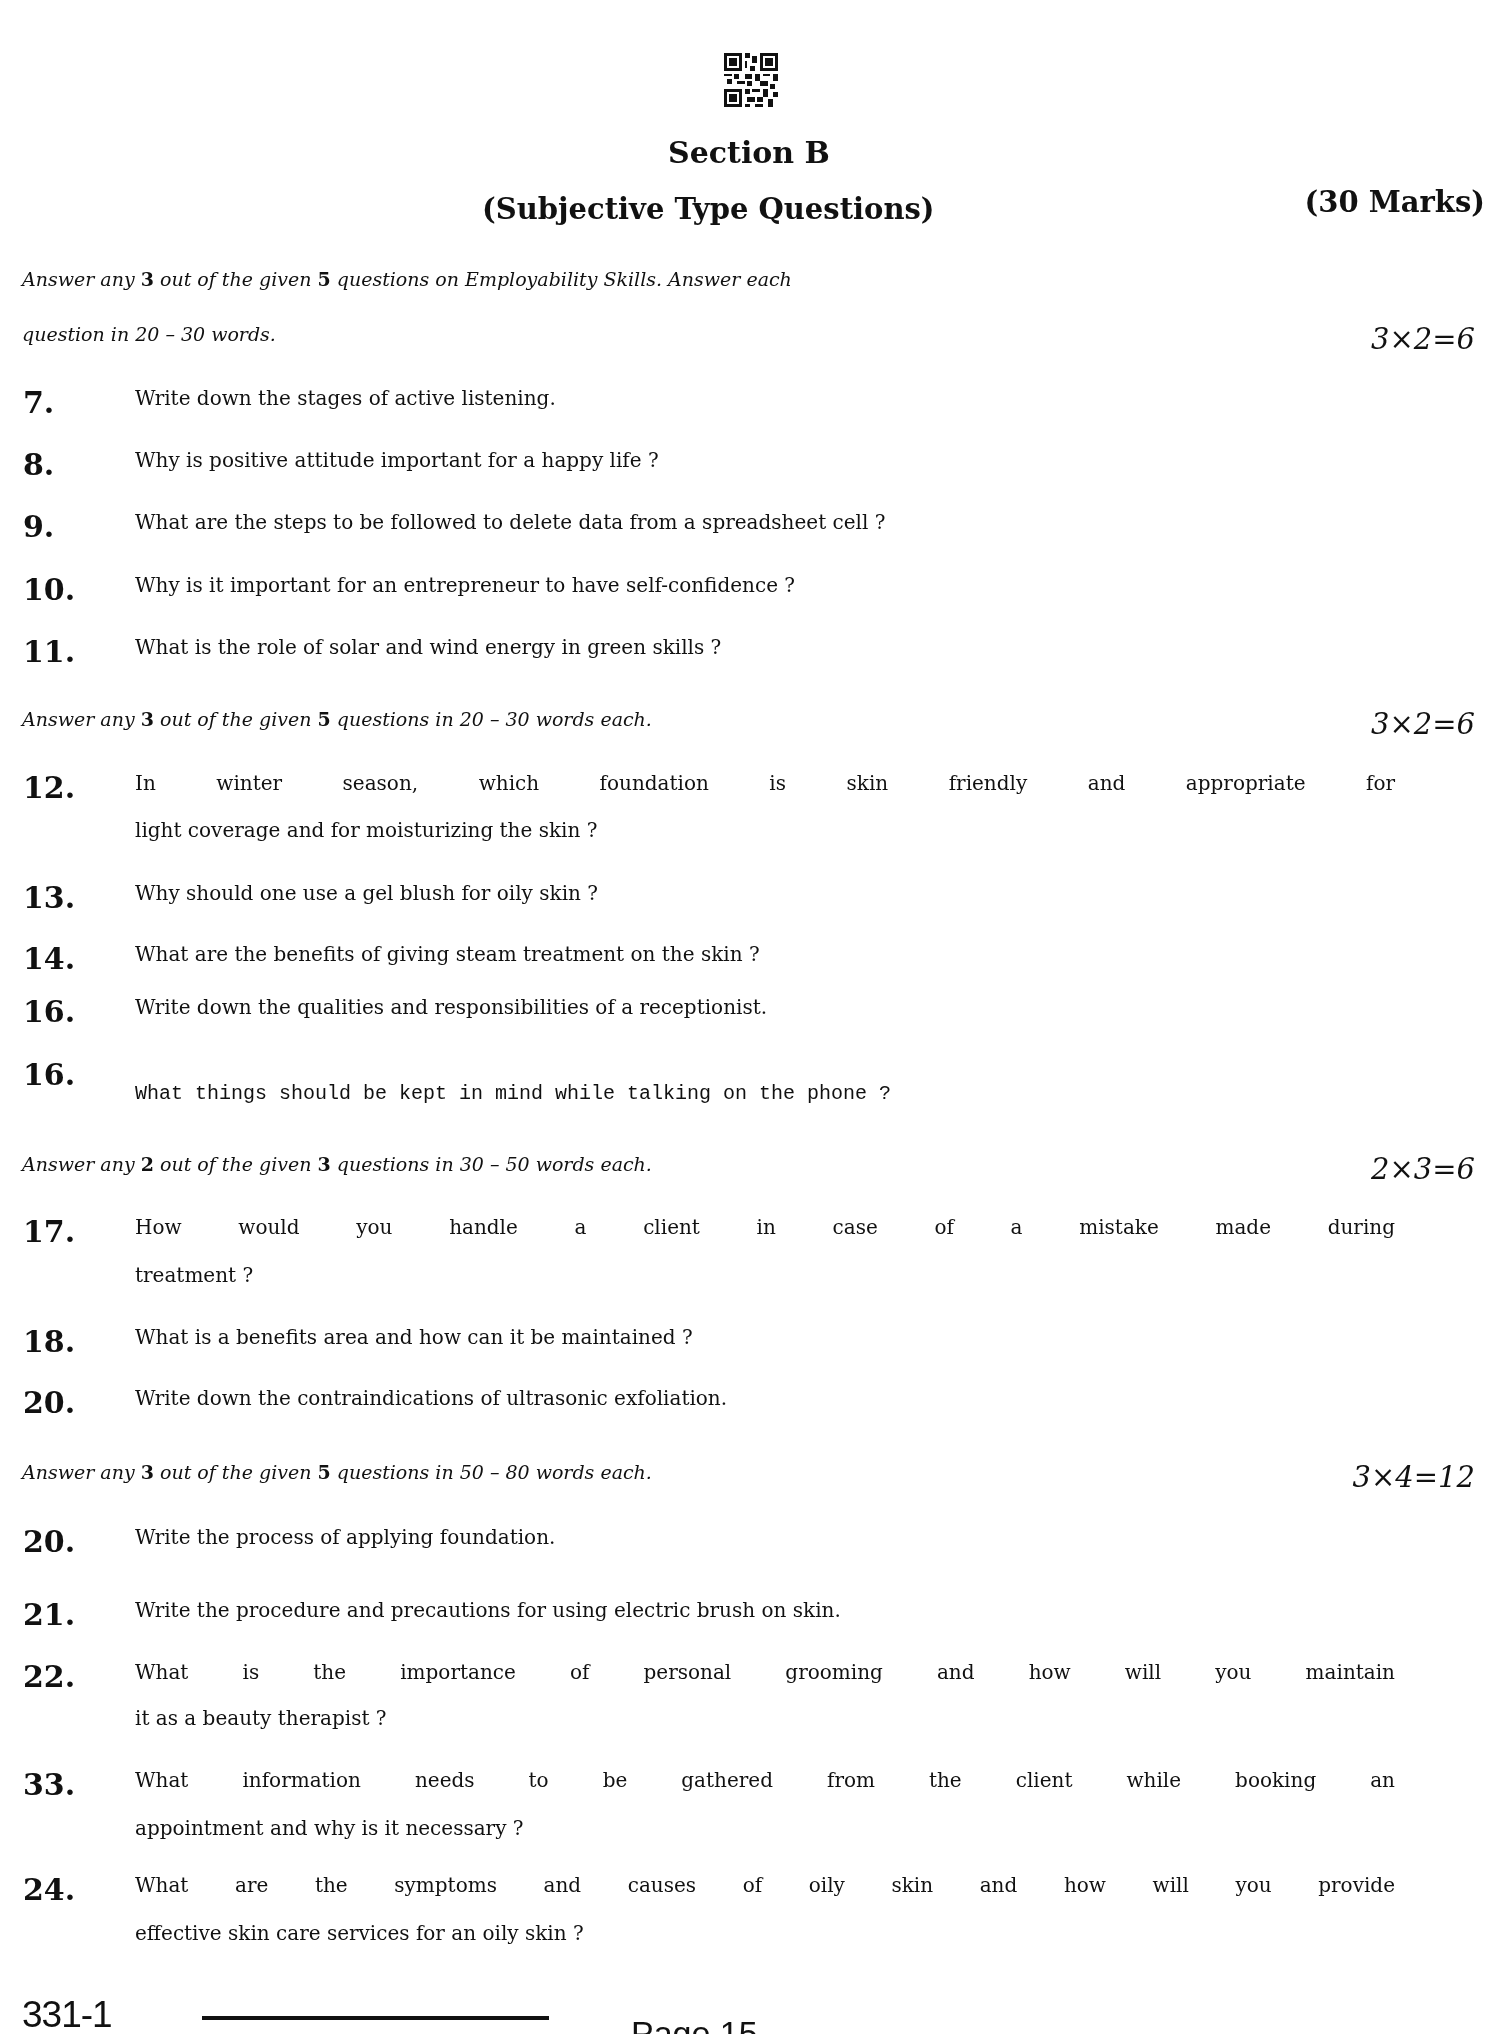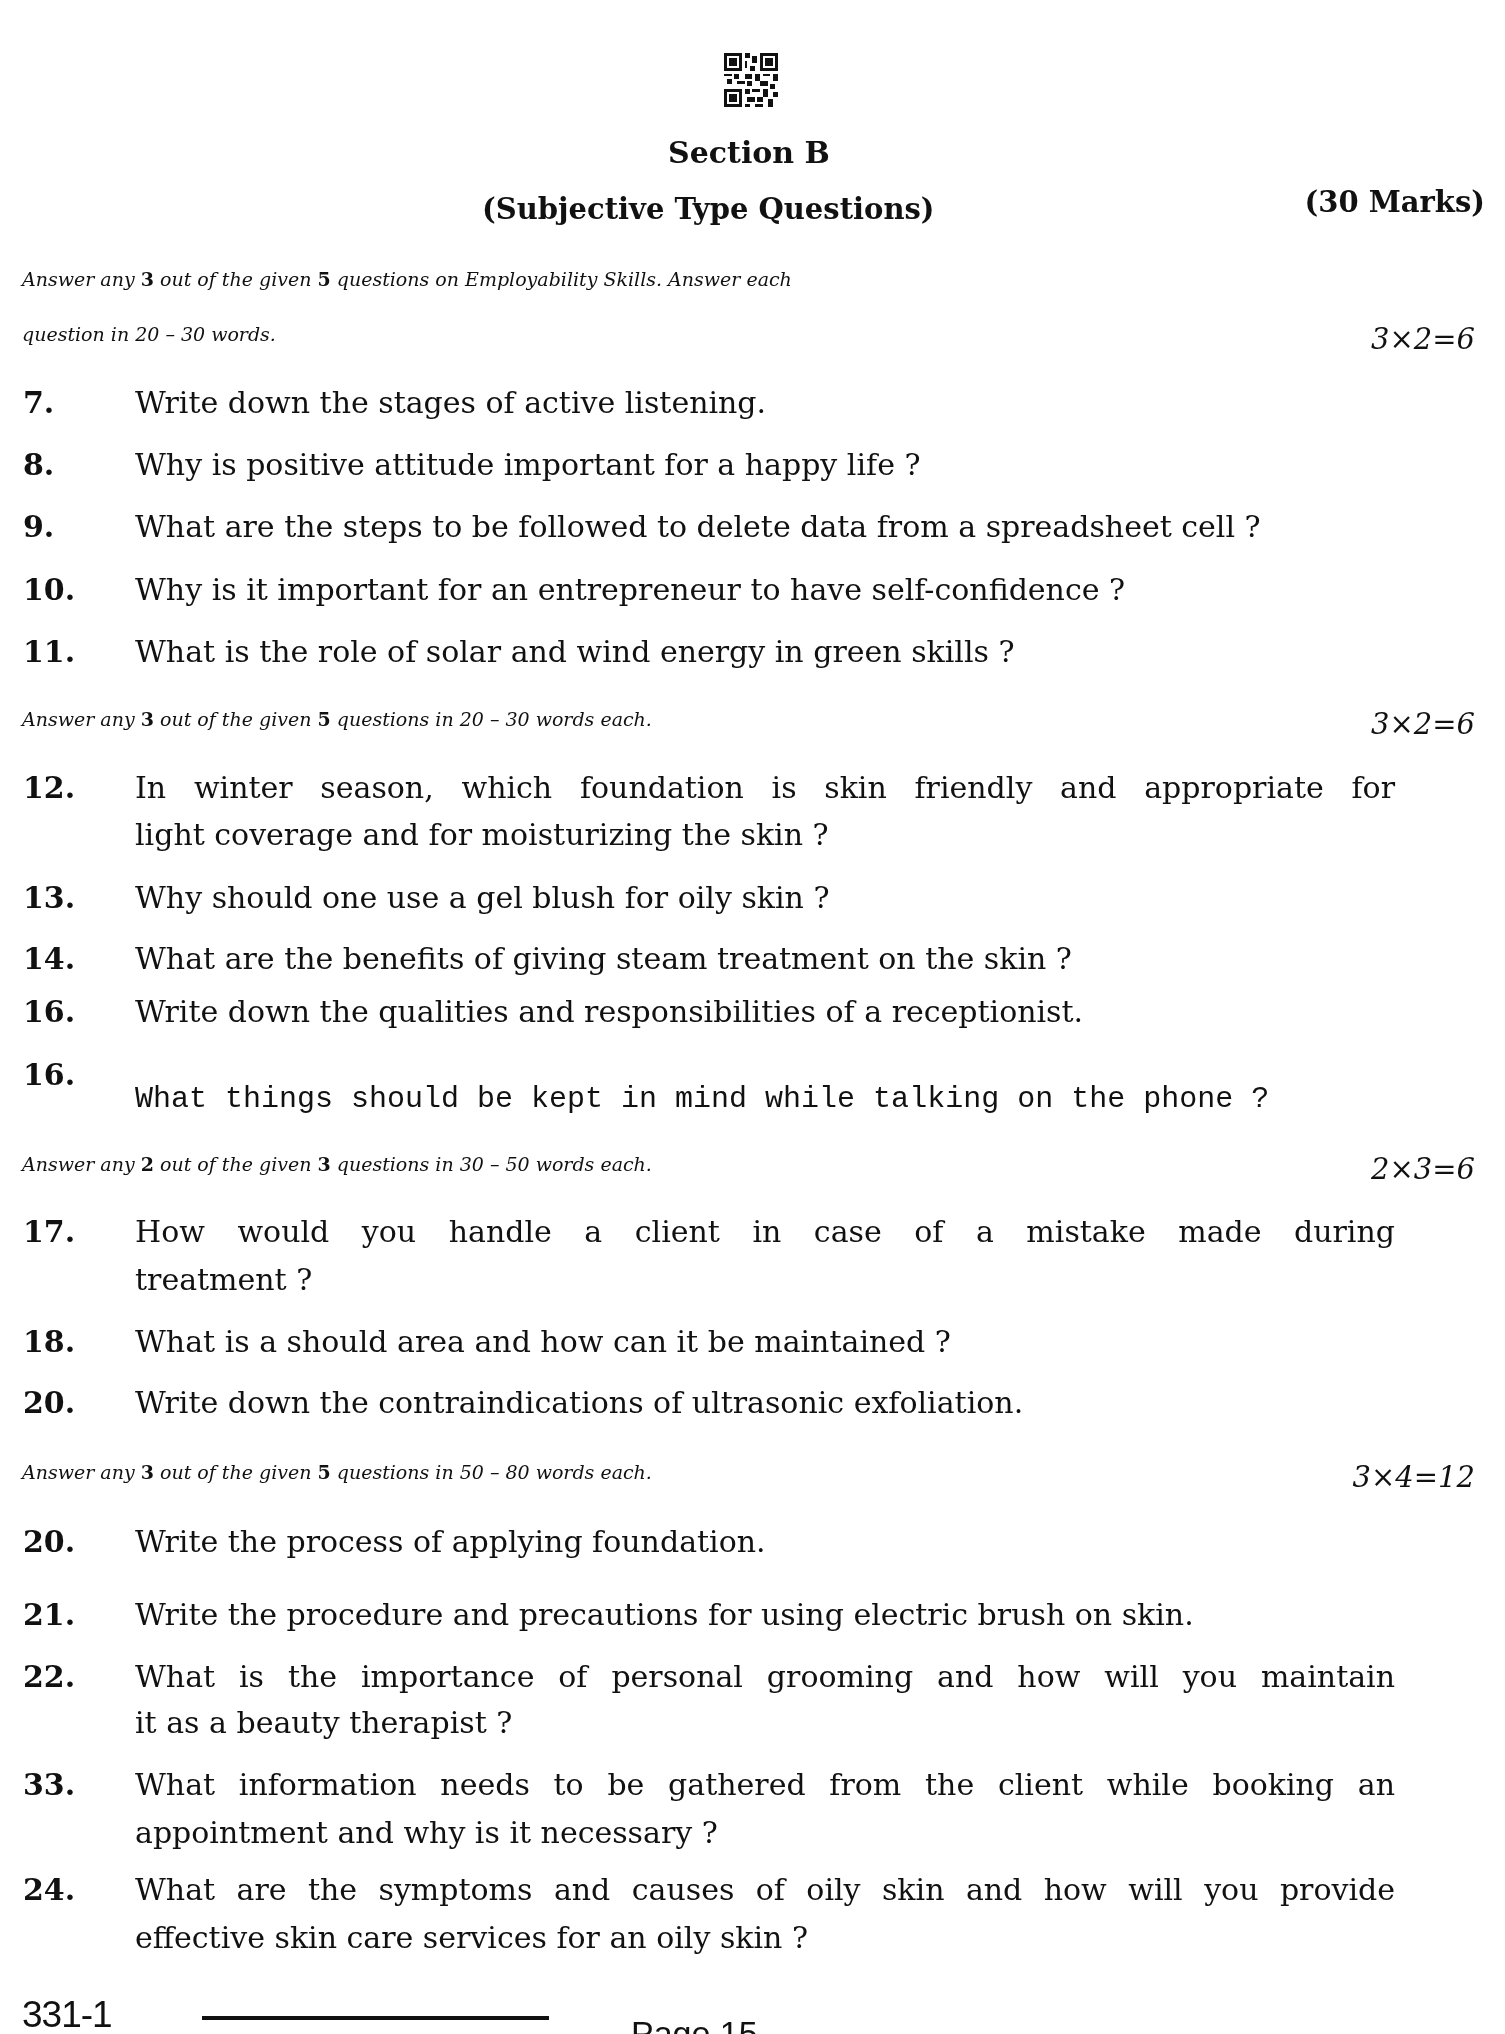--- a/index.html
+++ b/index.html
@@ -7,21 +7,21 @@
   .abs { position: absolute; white-space: nowrap; line-height: 1; }
   .serif { font-family: "DejaVu Serif", "Liberation Serif", serif; }
   .sans { font-family: Liberation Sans, sans-serif; }
   .qr { position: absolute; left: 723px; top: 53px; width: 56px; height: 54px; }
   .title { font-size: 30px; font-weight: bold; }
   .subtitle { font-size: 29px; font-weight: bold; }
   .instr { font-size: 19px; font-style: italic; left: 22px; }
   .instr b { font-style: normal; font-weight: bold; }
   .marks { font-size: 29px; font-style: italic; right: 30px; }
   .qnum { font-size: 30px; font-weight: bold; left: 23px; }
-  .qline { font-size: 30px; left: 135px; }
+  .qline { font-size: 20px; left: 135px; }
   .qline.just { width: 1260px; text-align: justify; text-align-last: justify; white-space: normal; }
   .footer-code { font-size: 37px; left: 22px; letter-spacing: -1px; }
   .footer-rule { position: absolute; left: 202px; top: 2016px; width: 347px; height: 4px; background: #111111; }
   .footer-page { font-size: 34px; left: 631px; }
 </style>
 </head>
 <body>
 
 <svg class="qr" viewBox="0 0 21 21" shape-rendering="crispEdges">
   <rect x="0" y="0" width="21" height="21" fill="#fff"></rect>
@@ -105,21 +105,21 @@
 <div class="abs serif qline" style="top:1084px;font-family:Liberation Mono, monospace;">What things should be kept in mind while talking on the phone ?</div>
 
 <div class="abs serif instr" style="top:1155px;"><span>Answer any </span><b>2</b><span> out of the given </span><b>3</b><span> questions in 30 – 50 words each.</span></div>
 <div class="abs serif marks" style="top:1155px;">2×3=6</div>
 
 <div class="abs serif qnum" style="top:1217px;">17.</div>
 <div class="abs serif qline just" style="top:1217px;">How would you handle a client in case of a mistake made during</div>
 <div class="abs serif qline" style="top:1265px;">treatment ?</div>
 
 <div class="abs serif qnum" style="top:1327px;">18.</div>
-<div class="abs serif qline" style="top:1327px;">What is a should area and how can it be maintained ?</div>
+<div class="abs serif qline" style="top:1327px;">What is a benefits area and how can it be maintained ?</div>
 
 <div class="abs serif qnum" style="top:1388px;">20.</div>
 <div class="abs serif qline" style="top:1388px;">Write down the contraindications of ultrasonic exfoliation.</div>
 
 <div class="abs serif instr" style="top:1463px;"><span>Answer any </span><b>3</b><span> out of the given </span><b>5</b><span> questions in 50 – 80 words each.</span></div>
 <div class="abs serif marks" style="top:1463px;">3×4=12</div>
 
 <div class="abs serif qnum" style="top:1527px;">20.</div>
 <div class="abs serif qline" style="top:1527px;">Write the process of applying foundation.</div>
 

